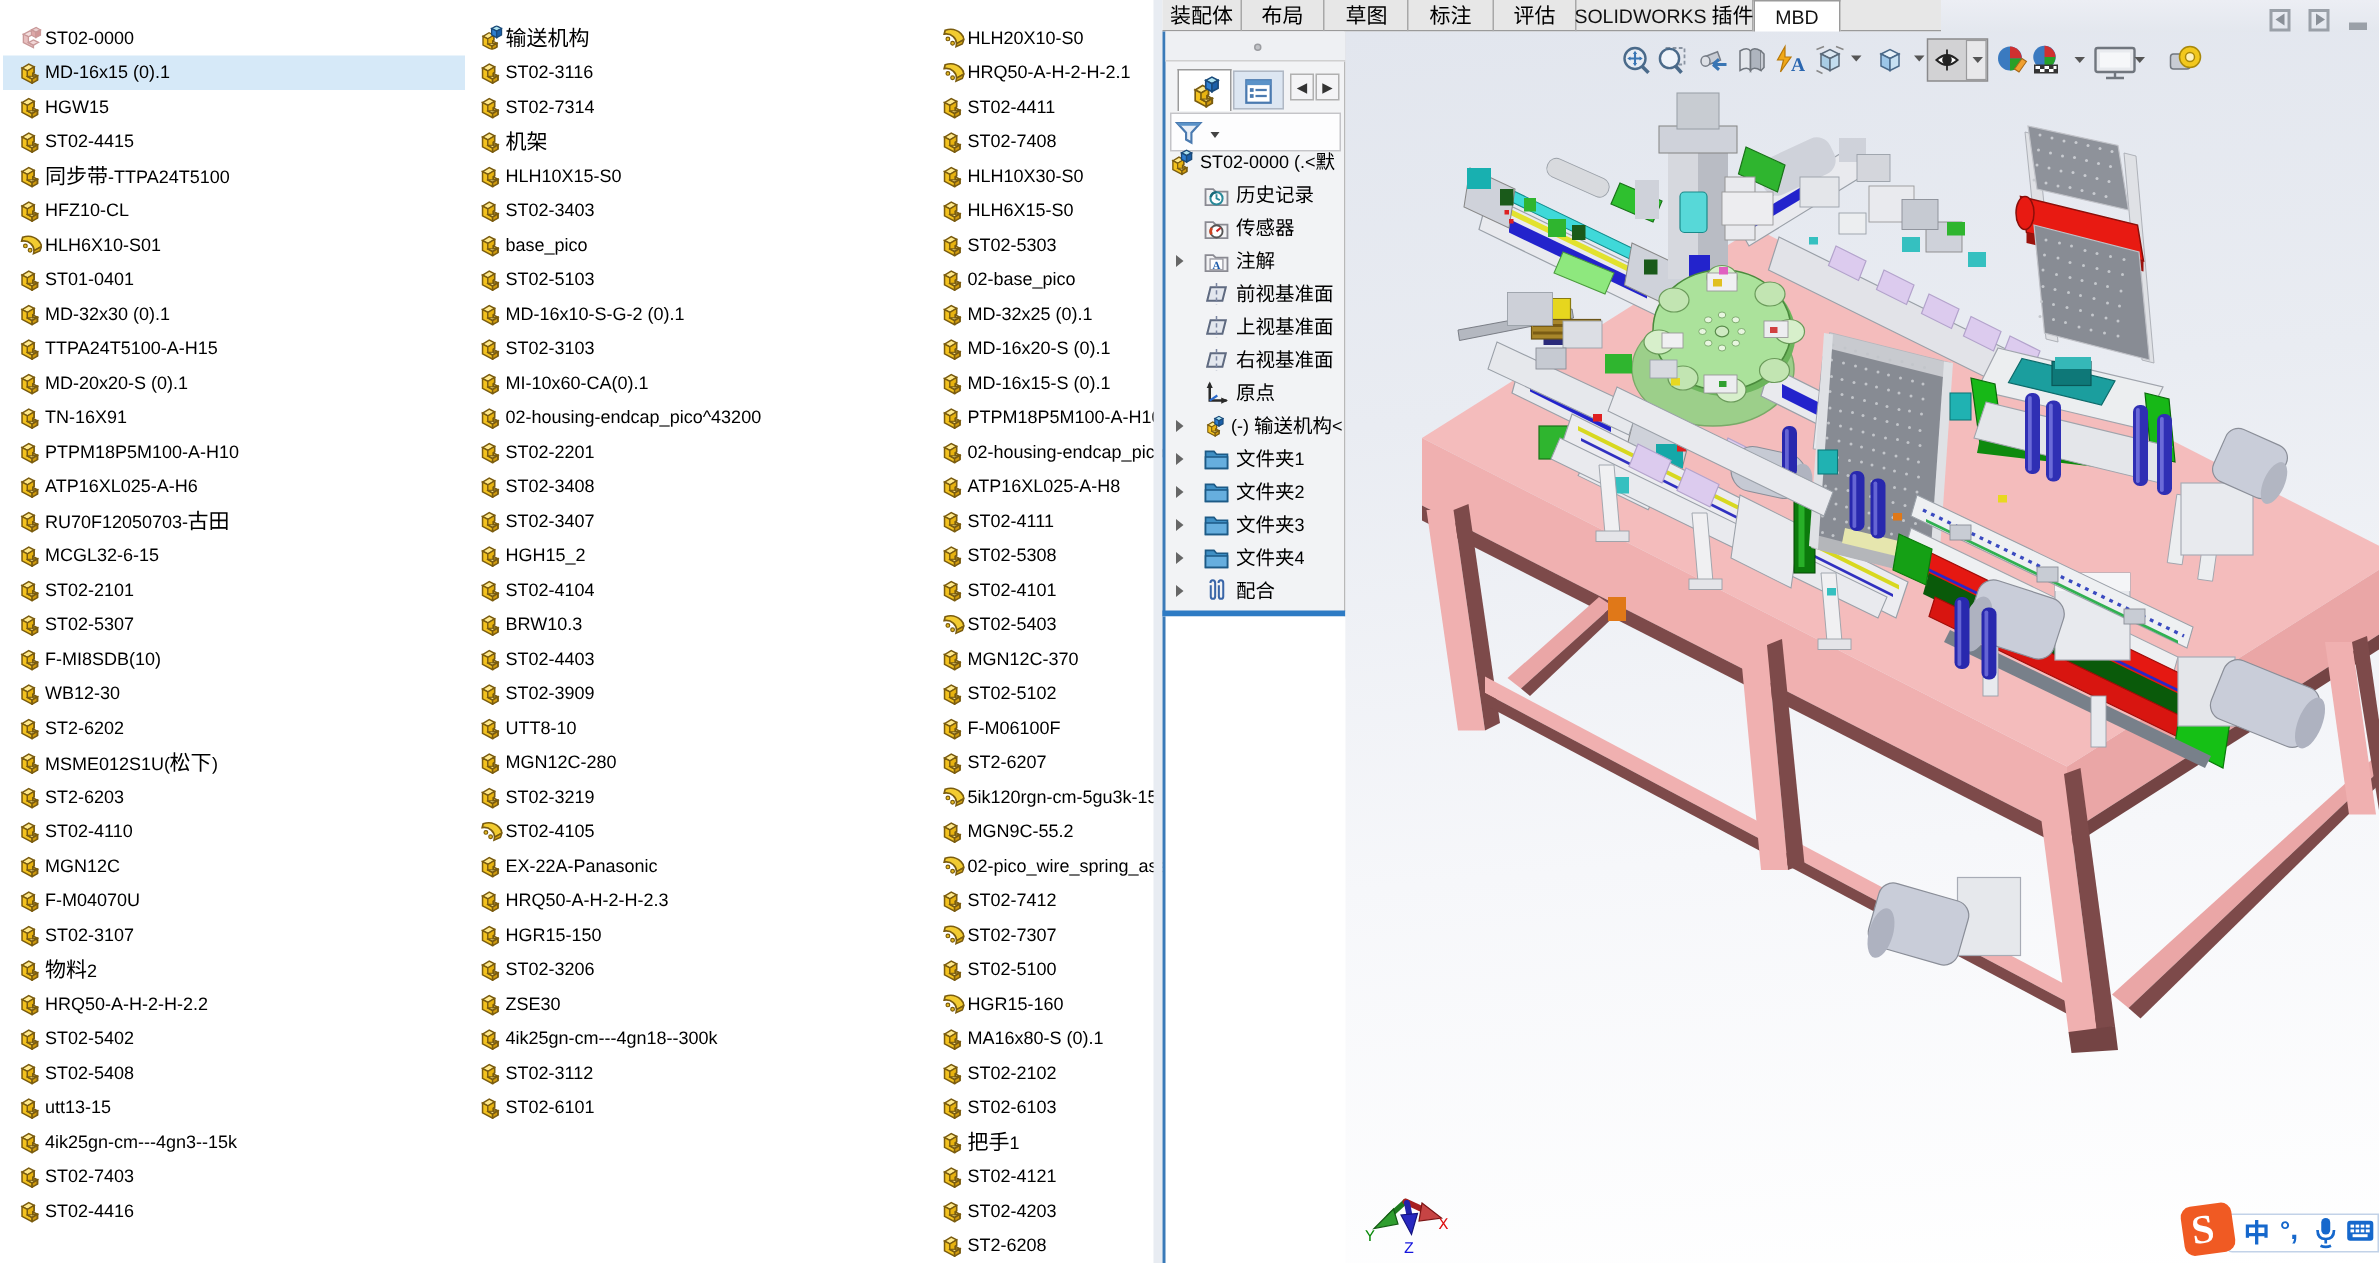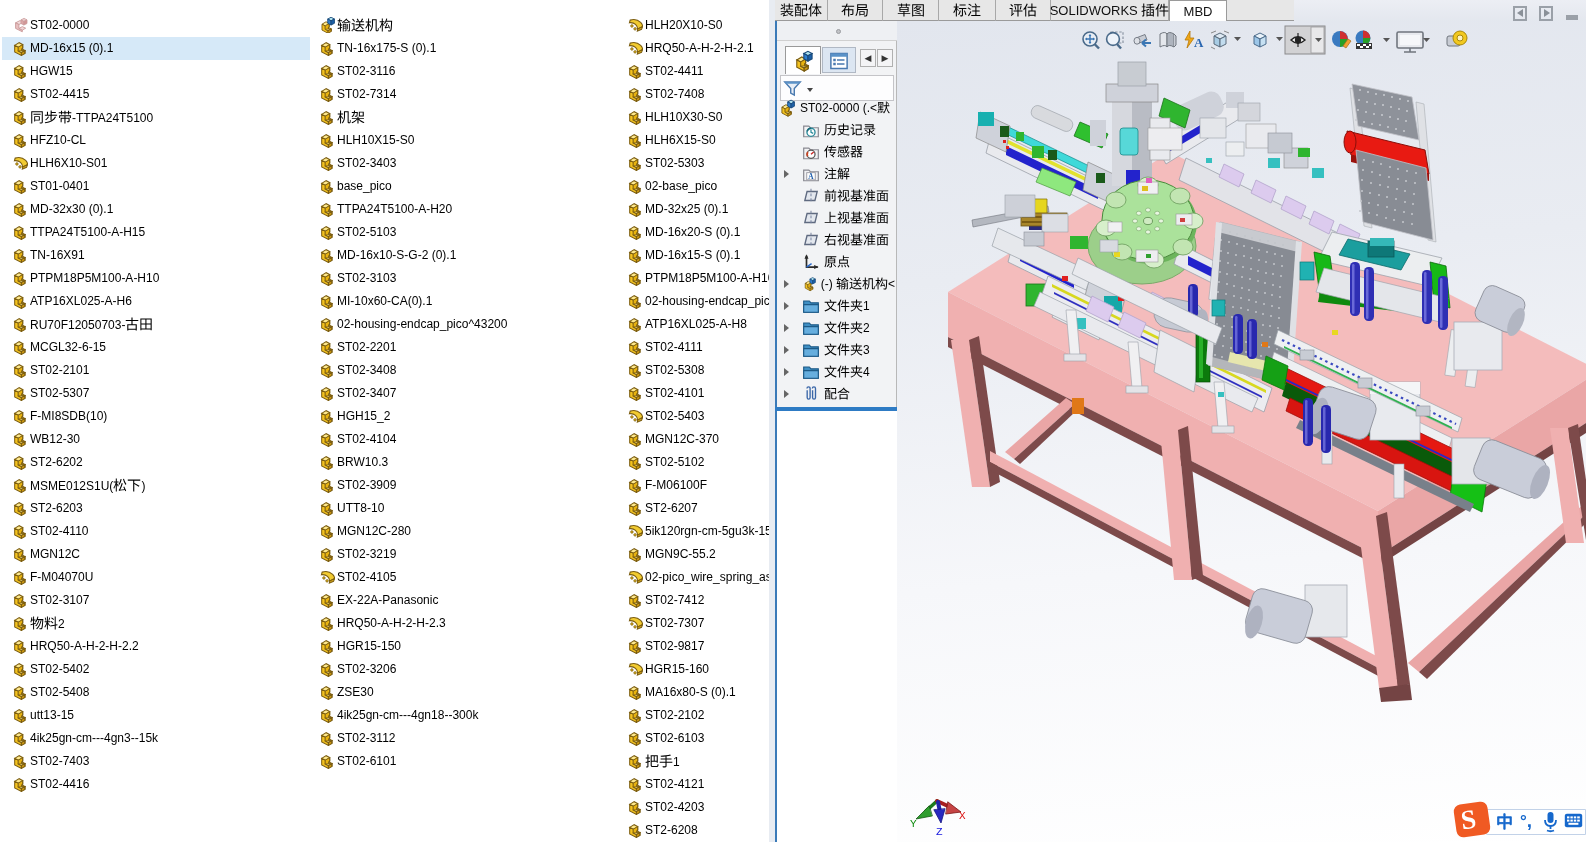--- a/index.html
+++ b/index.html
@@ -213,20 +213,26 @@
       <div class="row">
         <svg class="ic" viewBox="0 0 16 16">
           <use href="#i-part" transform="translate(-0.9,-0.9) scale(1.12)"></use>
         </svg>
         <span>TTPA24T5100-A-H15</span>
       </div>
       <div class="row">
         <svg class="ic" viewBox="0 0 16 16">
           <use href="#i-part" transform="translate(-0.9,-0.9) scale(1.12)"></use>
         </svg>
+        <span>MD-20x20-S (0).1</span>
+      </div>
+      <div class="row">
+        <svg class="ic" viewBox="0 0 16 16">
+          <use href="#i-part" transform="translate(-0.9,-0.9) scale(1.12)"></use>
+        </svg>
         <span>TN-16X91</span>
       </div>
       <div class="row">
         <svg class="ic" viewBox="0 0 16 16">
           <use href="#i-part" transform="translate(-0.9,-0.9) scale(1.12)"></use>
         </svg>
         <span>PTPM18P5M100-A-H10</span>
       </div>
       <div class="row">
         <svg class="ic" viewBox="0 0 16 16">
@@ -380,26 +386,20 @@
             <use href="#g8F93"></use>
             <use href="#g9001" x="1000"></use>
             <use href="#g673A" x="2000"></use>
             <use href="#g6784" x="3000"></use>
           </svg></span>
       </div>
       <div class="row">
         <svg class="ic" viewBox="0 0 16 16">
           <use href="#i-part" transform="translate(-0.9,-0.9) scale(1.12)"></use>
         </svg>
-        <span>TN-16x175-S (0).1</span>
-      </div>
-      <div class="row">
-        <svg class="ic" viewBox="0 0 16 16">
-          <use href="#i-part" transform="translate(-0.9,-0.9) scale(1.12)"></use>
-        </svg>
         <span>ST02-3116</span>
       </div>
       <div class="row">
         <svg class="ic" viewBox="0 0 16 16">
           <use href="#i-part" transform="translate(-0.9,-0.9) scale(1.12)"></use>
         </svg>
         <span>ST02-7314</span>
       </div>
       <div class="row">
         <svg class="ic" viewBox="0 0 16 16">
@@ -425,26 +425,20 @@
       <div class="row">
         <svg class="ic" viewBox="0 0 16 16">
           <use href="#i-part" transform="translate(-0.9,-0.9) scale(1.12)"></use>
         </svg>
         <span>base_pico</span>
       </div>
       <div class="row">
         <svg class="ic" viewBox="0 0 16 16">
           <use href="#i-part" transform="translate(-0.9,-0.9) scale(1.12)"></use>
         </svg>
-        <span>TTPA24T5100-A-H20</span>
-      </div>
-      <div class="row">
-        <svg class="ic" viewBox="0 0 16 16">
-          <use href="#i-part" transform="translate(-0.9,-0.9) scale(1.12)"></use>
-        </svg>
         <span>ST02-5103</span>
       </div>
       <div class="row">
         <svg class="ic" viewBox="0 0 16 16">
           <use href="#i-part" transform="translate(-0.9,-0.9) scale(1.12)"></use>
         </svg>
         <span>MD-16x10-S-G-2 (0).1</span>
       </div>
       <div class="row">
         <svg class="ic" viewBox="0 0 16 16">
@@ -492,20 +486,26 @@
         <svg class="ic" viewBox="0 0 16 16">
           <use href="#i-part" transform="translate(-0.9,-0.9) scale(1.12)"></use>
         </svg>
         <span>ST02-4104</span>
       </div>
       <div class="row">
         <svg class="ic" viewBox="0 0 16 16">
           <use href="#i-part" transform="translate(-0.9,-0.9) scale(1.12)"></use>
         </svg>
         <span>BRW10.3</span>
+      </div>
+      <div class="row">
+        <svg class="ic" viewBox="0 0 16 16">
+          <use href="#i-part" transform="translate(-0.9,-0.9) scale(1.12)"></use>
+        </svg>
+        <span>ST02-4403</span>
       </div>
       <div class="row">
         <svg class="ic" viewBox="0 0 16 16">
           <use href="#i-part" transform="translate(-0.9,-0.9) scale(1.12)"></use>
         </svg>
         <span>ST02-3909</span>
       </div>
       <div class="row">
         <svg class="ic" viewBox="0 0 16 16">
           <use href="#i-part" transform="translate(-0.9,-0.9) scale(1.12)"></use>
@@ -740,21 +740,21 @@
       <div class="row">
         <svg class="ic" viewBox="0 0 16 16">
           <use href="#i-cres" transform="translate(-0.9,-0.9) scale(1.12)"></use>
         </svg>
         <span>ST02-7307</span>
       </div>
       <div class="row">
         <svg class="ic" viewBox="0 0 16 16">
           <use href="#i-part" transform="translate(-0.9,-0.9) scale(1.12)"></use>
         </svg>
-        <span>ST02-9817</span>
+        <span>ST02-5100</span>
       </div>
       <div class="row">
         <svg class="ic" viewBox="0 0 16 16">
           <use href="#i-cres" transform="translate(-0.9,-0.9) scale(1.12)"></use>
         </svg>
         <span>HGR15-160</span>
       </div>
       <div class="row">
         <svg class="ic" viewBox="0 0 16 16">
           <use href="#i-part" transform="translate(-0.9,-0.9) scale(1.12)"></use>

